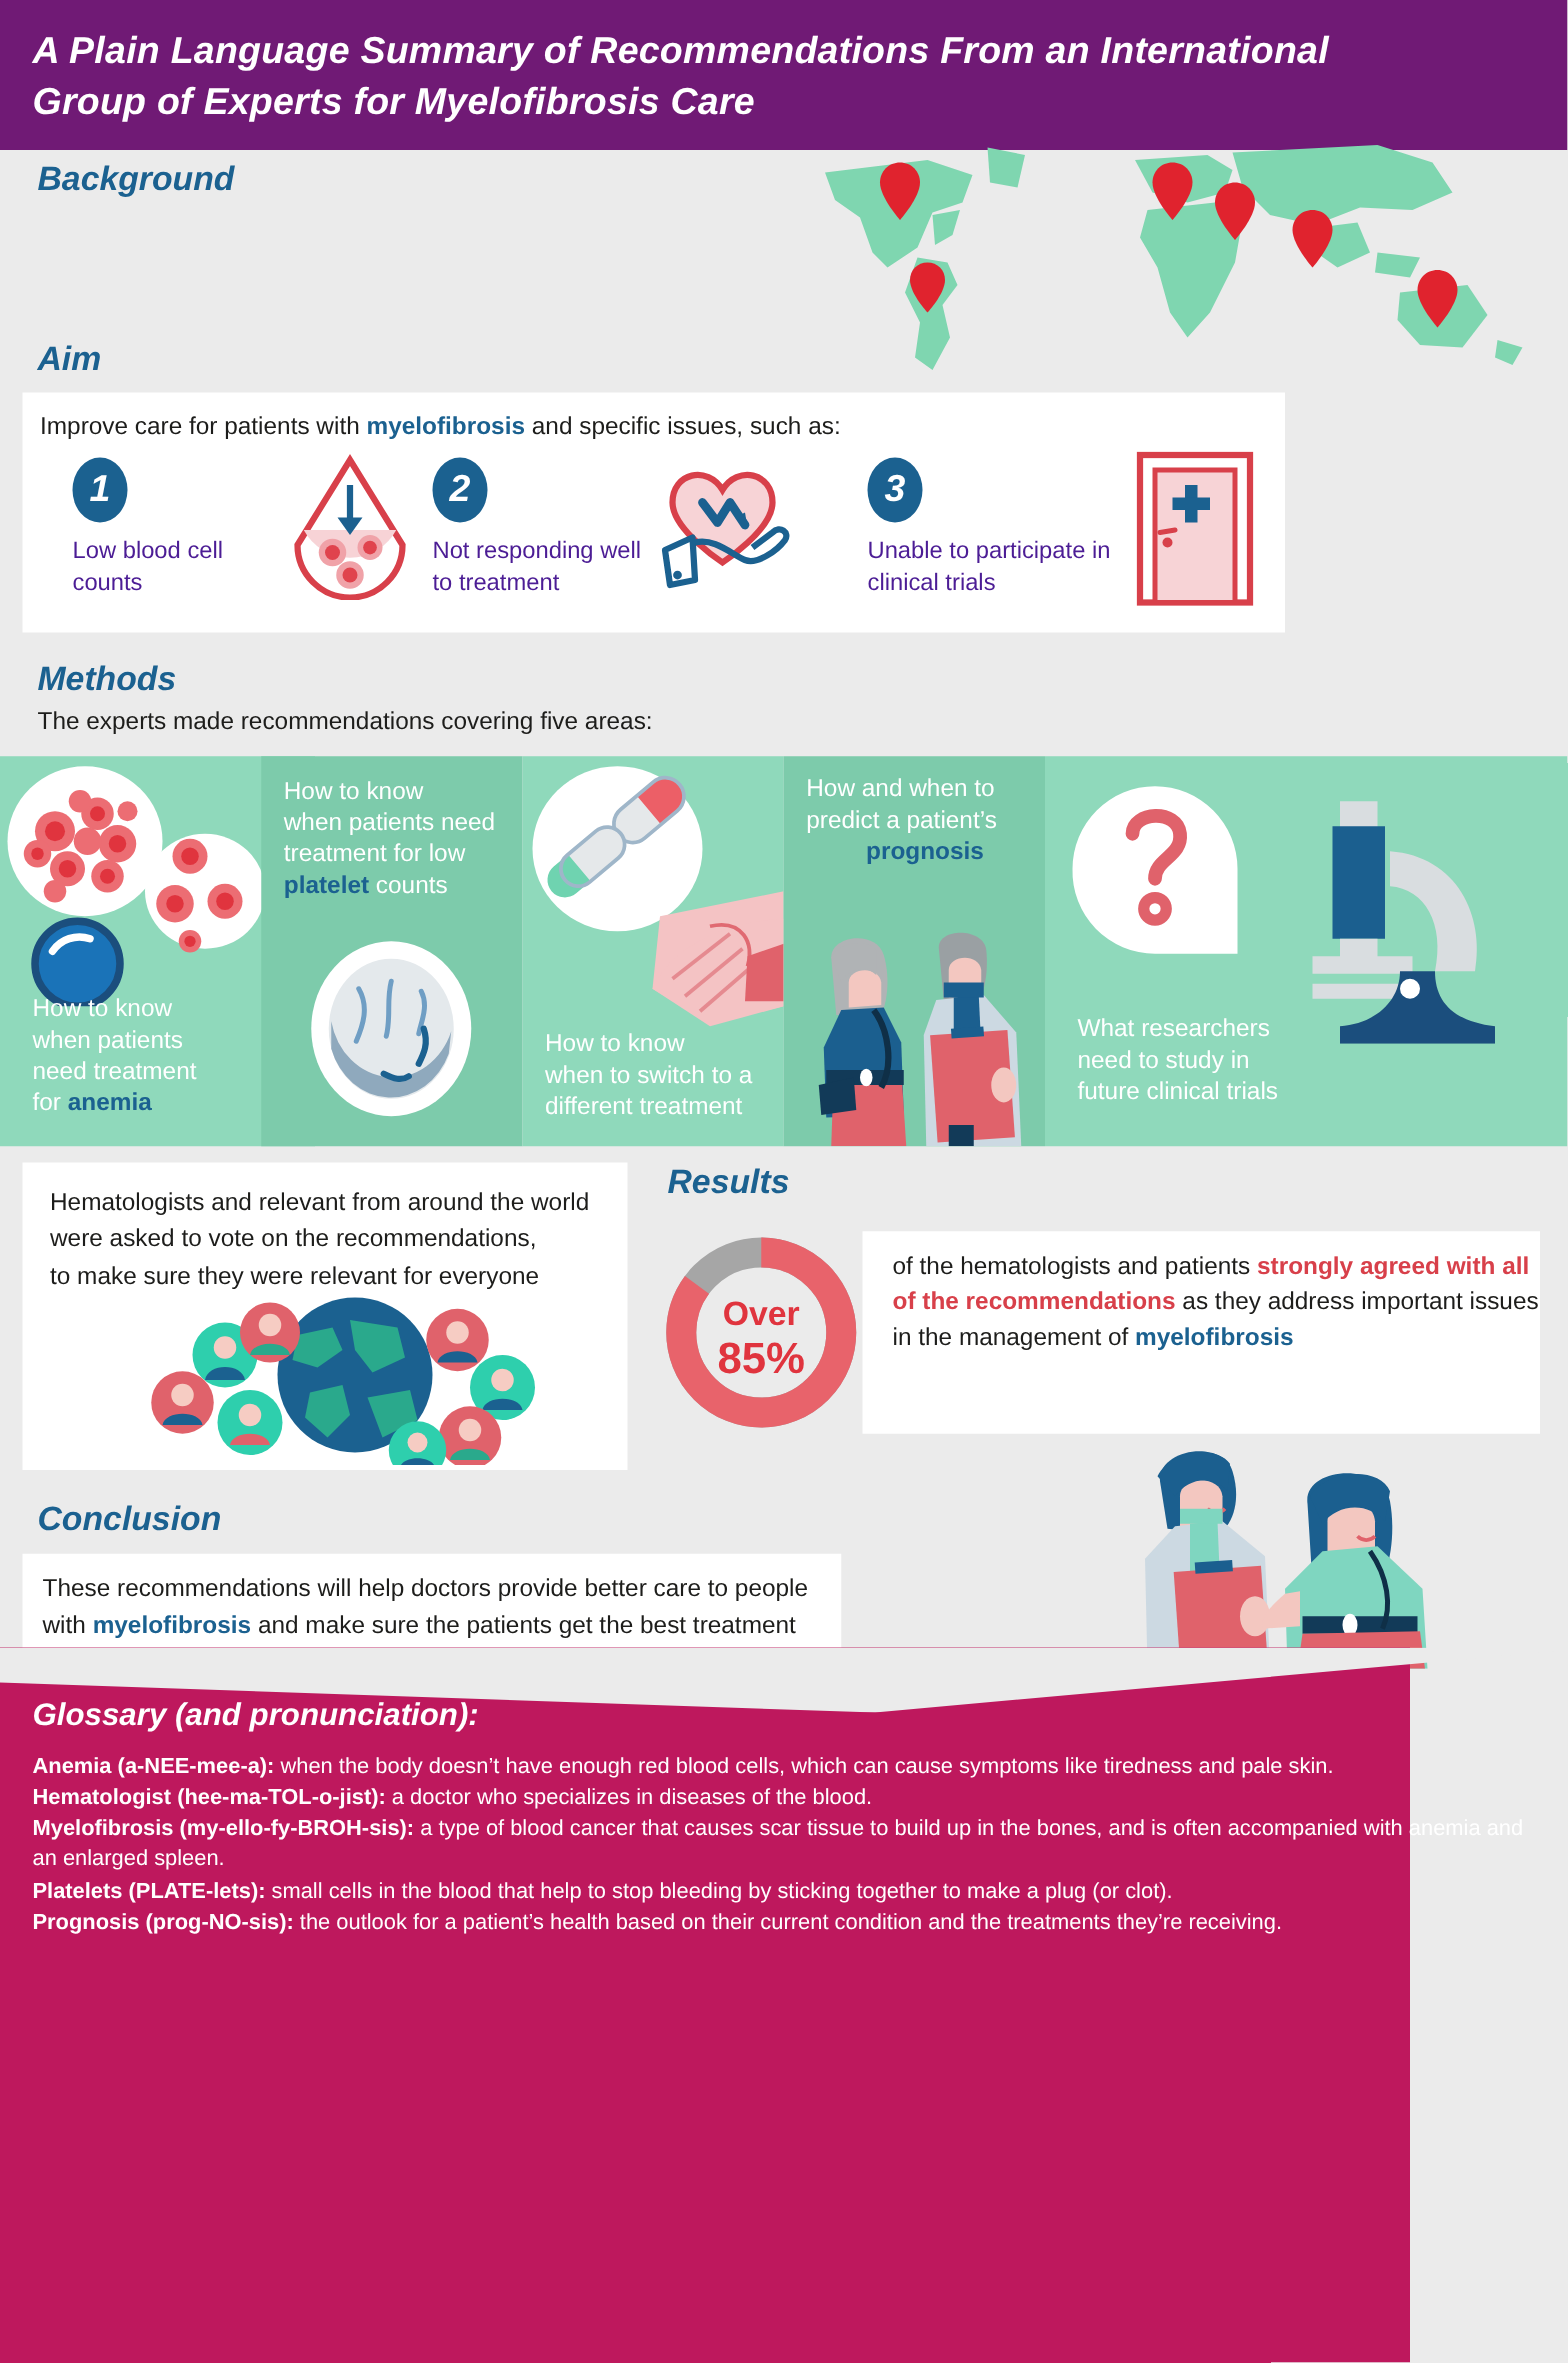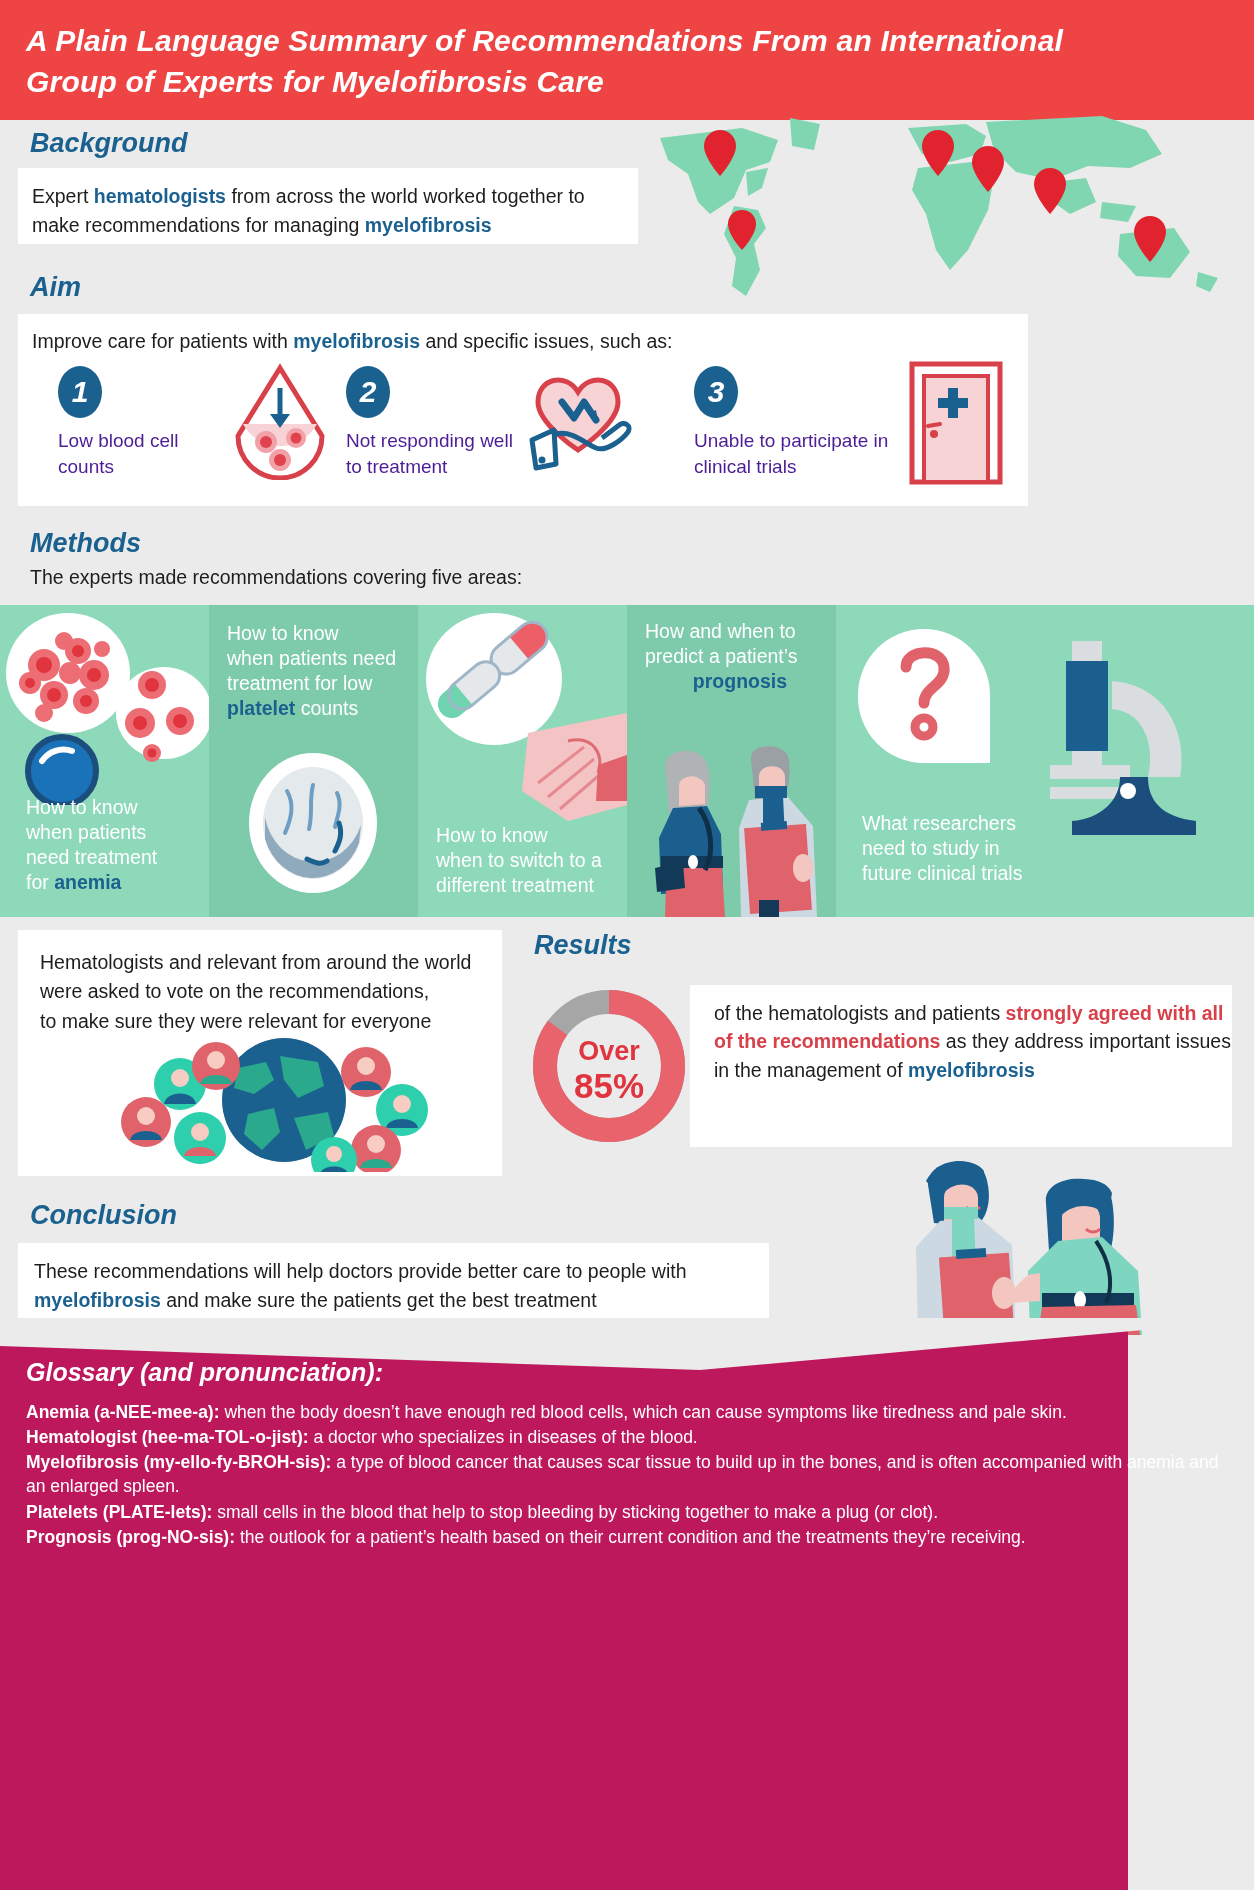--- a/index.html
+++ b/index.html
@@ -8,21 +8,21 @@
     font-family: "Liberation Sans", sans-serif;
     background: #ebebeb;
     position: relative;
     overflow: hidden;
   }
   .page { position: relative; width: 1254px; height: 1890px; background: #ebebeb; }
 
   
   .header {
     position: absolute; left: 0; top: 0; width: 1254px; height: 120px;
-    background: #ef4444;
+    background: #701a75;
   }
   .header h1 {
     position: absolute; left: 26px; top: 20px; width: 1100px;
     color: #ffffff; font-size: 30px; font-weight: bold; font-style: italic;
     line-height: 1.38; letter-spacing: .2px;
   }
 
   
   .sec-head {
     color: #1b6190; font-size: 27px; font-weight: bold; font-style: italic;
@@ -74,21 +74,21 @@
   #vote-text { position: absolute; left: 22px; top: 18px; font-size: 19.5px; line-height: 1.5; color:#1d1d1b; }
 
   
   #res-head { left: 534px; top: 930px; }
   #res-card { left: 690px; top: 985px; width: 542px; height: 162px; padding-left: 40px; }
   #res-text { position: absolute; left: 24px; top: 14px; font-size: 19.5px; line-height: 1.46; color:#1d1d1b; }
   #donut-wrap { position: absolute; left: 524px; top: 980px; width: 170px; height: 172px; }
 
   
   #conc-head { left: 30px; top: 1200px; }
-  #conc-card { left: 18px; top: 1243px; width: 751px; height: 80px; padding: 14px 16px 0 16px; }
+  #conc-card { left: 18px; top: 1243px; width: 655px; height: 80px; padding: 14px 16px 0 16px; }
 
   
   #glossary {
     position: absolute; left: 0; top: 1318px; width: 1128px; height: 572px;
     background: #be185d;
   }
   #gloss-wedge {
     position: absolute; left: 0; top: 0; width: 1254px; height: 60px;
     background: #ebebeb;
     clip-path: polygon(0 0, 1254px 0, 1254px 2px, 700px 52px, 0 28px);
@@ -105,23 +105,20 @@
 <body>
 
 <div class="page">
 
   <div class="header">
     <h1>A Plain Language Summary of Recommendations From an International Group of Experts for Myelofibrosis Care</h1>
   </div>
 
   <div class="sec-head" id="bg-head">Background</div>
 
-  <div class="card" id="bg-card">
-    <p><span>Expert </span><span class="b">hematologists</span><span> from across the world worked together to make recommendations for managing </span><span class="b">myelofibrosis</span></p>
-  </div>
 
   <div id="map-wrap">
     <svg width="600" height="200" viewBox="0 0 600 200">
       <g fill="#7fd6b0">
 
         <path d="M10 28 L92 18 L128 30 L120 52 L96 60 L84 88 L60 104 L48 92 L38 64 L18 50 Z"></path>
         <path d="M96 62 L118 58 L112 78 L98 86 Z"></path>
 
         <path d="M140 8 L170 14 L164 40 L142 36 Z"></path>
 

